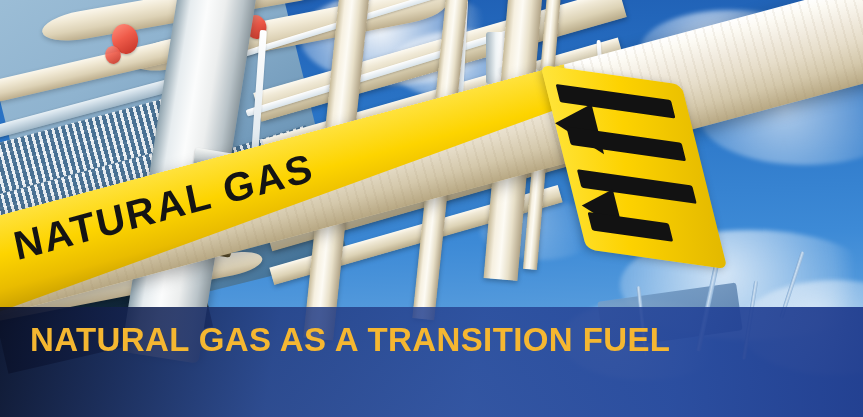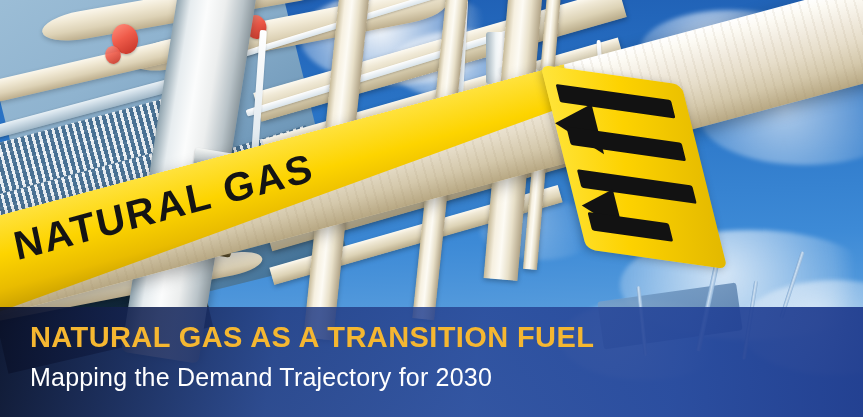--- a/index.html
+++ b/index.html
@@ -363,21 +363,21 @@
     position: absolute;
     left: 30px; top: 0;
     right: 20px; bottom: 0;
   }
   .title {
     position: absolute;
     left: 0; top: 16px;
     margin: 0;
     font-family: "Liberation Sans", sans-serif;
     font-weight: 700;
-    font-size: 29px;
+    font-size: 33px;
     letter-spacing: 0.4px;
     color: #f5b731;
     white-space: nowrap;
     line-height: 1;
   }
   .subtitle {
     position: absolute;
     left: 0; top: 58px;
     margin: 0;
     font-family: "Liberation Sans", sans-serif;
@@ -489,17 +489,16 @@
       <div class="stripe st3"></div>
       <div class="arrowhead2"></div>
       <div class="stripe st4"></div>
     </div>
 
   </div>
 
   <div class="overlay">
     <div class="overlay-inner">
       <h1 class="title">NATURAL GAS AS A TRANSITION FUEL</h1>
-      <p class="subtitle">Mapping the Demand Trajectory for 2030</p>
     </div>
   </div>
 
 </div>
 
 </body></html>

